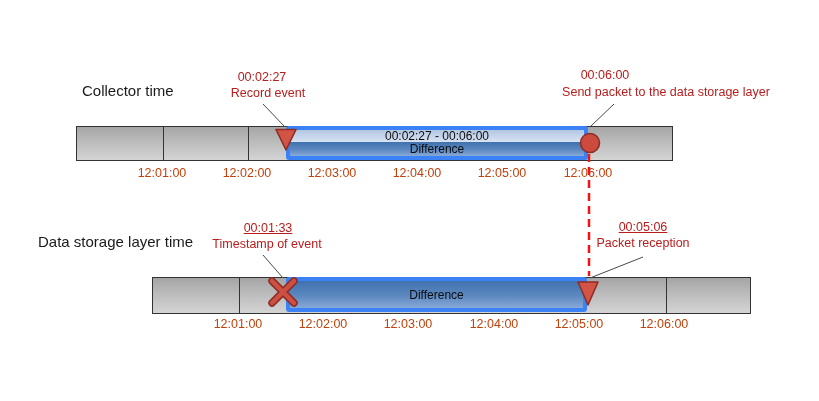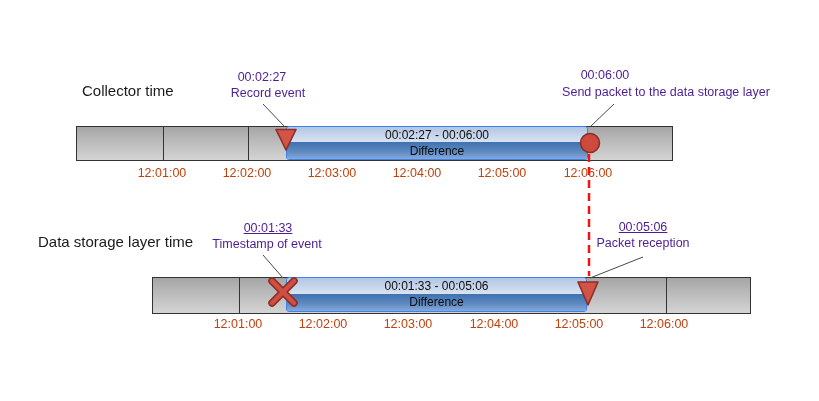--- a/index.html
+++ b/index.html
@@ -15,21 +15,21 @@
   .timeline-title {
     position: absolute;
     font-size: 15px;
     color: #1a1a1a;
     transform: translateY(-50%);
     white-space: nowrap;
   }
   .ann {
     position: absolute;
     font-size: 12.5px;
-    color: #4c1d95;
+    color: #b91c1c;
     transform: translate(-50%, -50%);
     white-space: nowrap;
   }
   .tick-label {
     position: absolute;
     font-size: 12.5px;
     color: #c2410c;
     transform: translate(-50%, -50%);
     white-space: nowrap;
   }
@@ -41,21 +41,21 @@
   }
   .bar-tick {
     position: absolute;
     top: 0;
     width: 1px;
     height: 100%;
     background: #333333;
   }
   .diff {
     position: absolute;
-    border: 1px solid #3b82f6;
+    border: 4px solid #3b82f6;
     border-radius: 3px;
     box-sizing: border-box;
     display: flex;
     flex-direction: column;
     overflow: hidden;
     z-index: 3;
   }
   .diff-top {
     height: 48%;
     background: linear-gradient(180deg, #b2c6e2 0%, #d8e3f3 100%);
@@ -118,21 +118,20 @@
   <div class="ann" style="left:267px; top:244px;">Timestamp of event</div>
   <div class="ann" style="left:643px; top:227px;text-decoration:underline;">00:05:06</div>
   <div class="ann" style="left:643px; top:243px;">Packet reception</div>
 
   <div class="bar" style="left:152px; top:277px; width:599px; height:37px;">
     <div class="bar-tick" style="left:86px;"></div>
     <div class="bar-tick" style="left:513px;"></div>
   </div>
 
   <div class="diff" style="left:286px; top:277px; width:301px; height:35px;">
-    <div class="diff-top">00:01:33 - 00:05:06</div>
     <div class="diff-bottom">Difference</div>
   </div>
 
   <span class="tick-label" style="left:238px; top:324px;">12:01:00</span>
   <span class="tick-label" style="left:323px; top:324px;">12:02:00</span>
   <span class="tick-label" style="left:408px; top:324px;">12:03:00</span>
   <span class="tick-label" style="left:494px; top:324px;">12:04:00</span>
   <span class="tick-label" style="left:579px; top:324px;">12:05:00</span>
   <span class="tick-label" style="left:664px; top:324px;">12:06:00</span>
 

